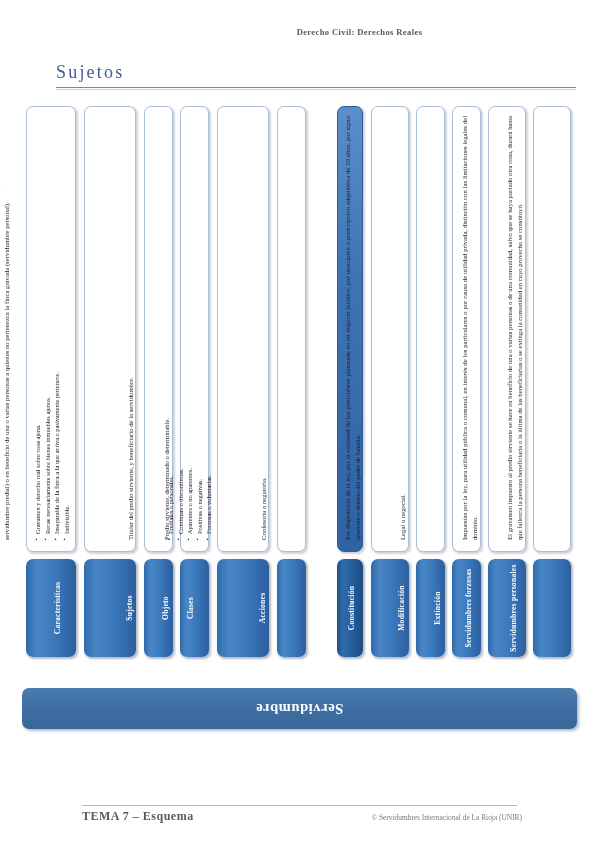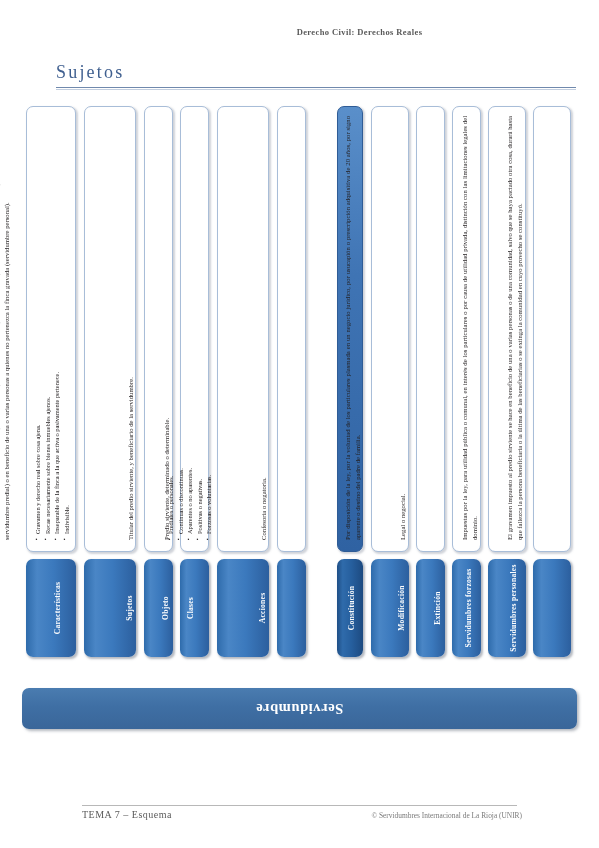--- a/index.html
+++ b/index.html
@@ -146,21 +146,21 @@
 
   
   .footer-rule{
     position:absolute;left:82px;top:805px;width:435px;height:1px;background:#b8b8b8;
   }
   .footer{
     position:absolute;left:82px;top:809px;width:440px;
     display:flex;justify-content:space-between;align-items:baseline;
     font-family:"Liberation Serif", serif;
   }
-  .footer .left{font-weight:normal;font-size:10px;letter-spacing:.5px;color:#5a5a5a;}
+  .footer .left{font-weight:bold;font-size:12px;letter-spacing:.5px;color:#5a5a5a;}
   .footer .right{font-size:7.4px;color:#7a7a7a;}
 </style>
 </head>
 <body>
 
 <div class="page">
 
   <div class="doc-header">Derecho Civil: Derechos Reales</div>
 
   <div class="title-wrap">

